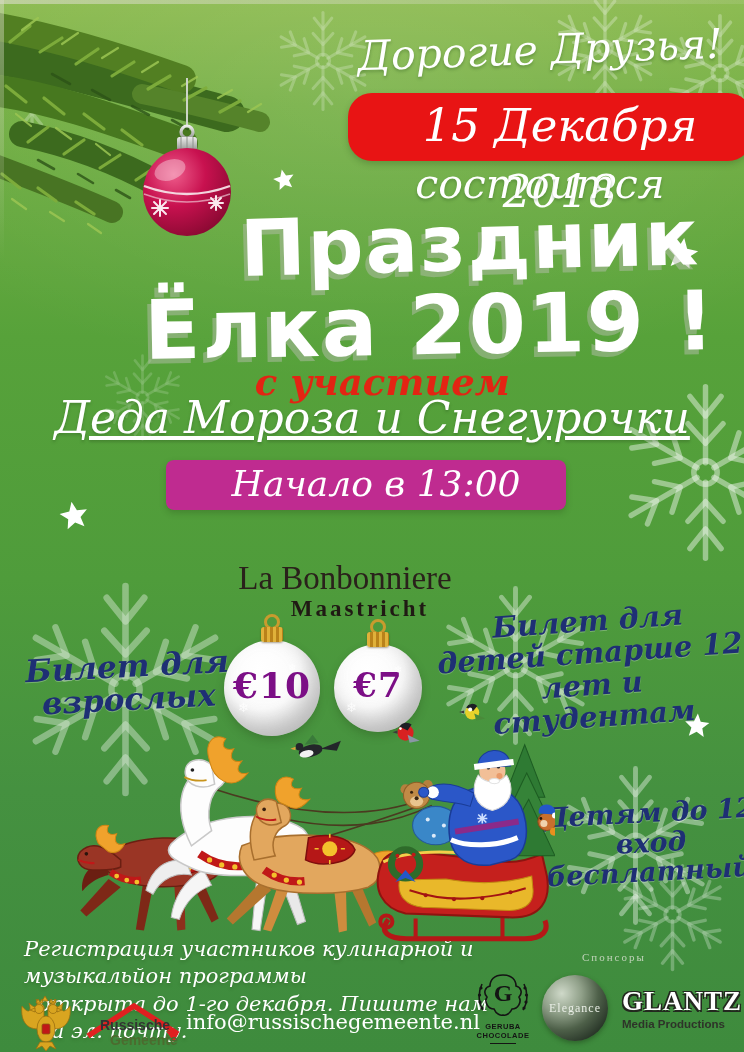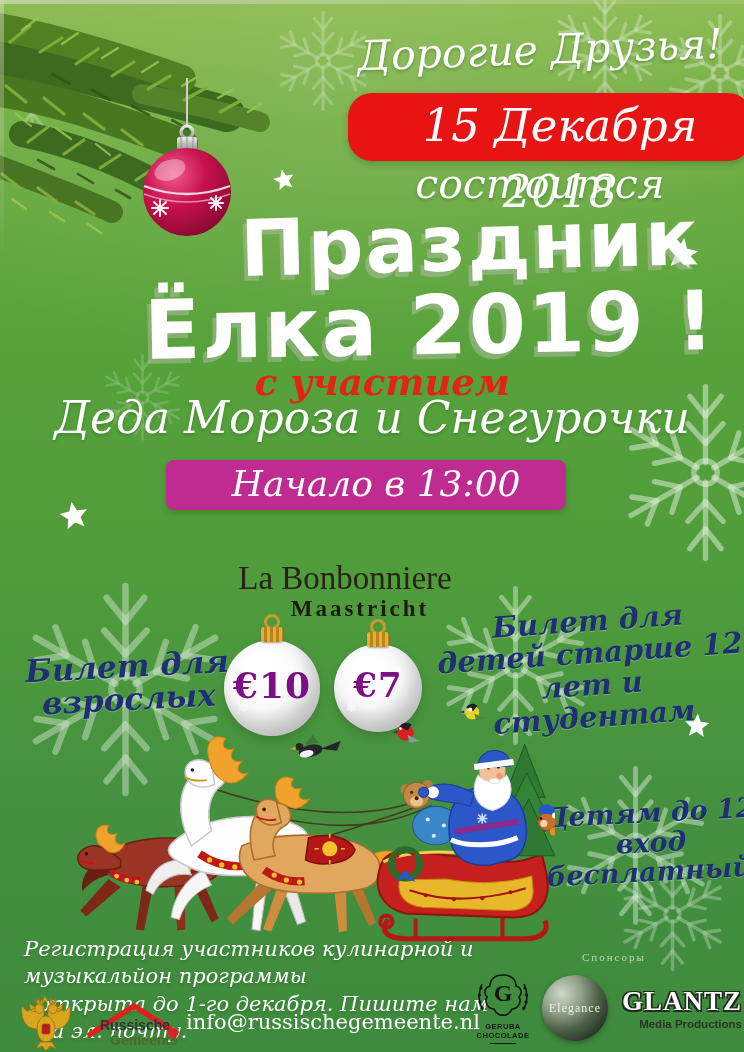--- a/index.html
+++ b/index.html
@@ -21,21 +21,21 @@
   .greeting{left:340px;top:26px;width:400px;text-align:center;font-size:41px;transform:rotate(-2deg);}
   .banner{border-radius:24px;color:#fff;text-align:center;padding-left:20px;}
   .banner-date{left:348px;top:93px;width:384px;height:68px;line-height:66px;background:#e81414;font-size:45px;box-shadow:0 3px 6px rgba(30,60,20,.25);}
   .banner-time{left:166px;top:460px;width:380px;height:50px;line-height:48px;background:#bf2b90;font-size:36px;border-radius:8px;box-shadow:0 3px 6px rgba(30,60,20,.25);}
   .subtitle{left:380px;top:160px;width:320px;text-align:center;font-size:41px;}
   .title{font-family:"DejaVu Sans", sans-serif;font-weight:800;color:#fff;text-align:center;
          text-shadow:-4px 5px 0 rgba(180,190,170,.5);letter-spacing:2px;}
   .title1{left:230px;top:198px;width:480px;font-size:78px;transform:rotate(-1.5deg);}
   .title2{left:130px;top:278px;width:600px;font-size:82px;transform:rotate(-1deg);}
   .with-text{left:230px;top:360px;width:280px;text-align:right;font-size:37px;color:#e32413;font-weight:bold;}
-  .characters{left:15px;top:392px;width:714px;text-align:center;font-size:44px;}
+  .characters{left:15px;top:392px;width:714px;text-align:center;font-size:44px;text-decoration:underline;}
   .venue-intro{left:140px;top:518px;width:480px;text-align:center;font-size:37px;}
   .venue-name{left:185px;top:560px;width:320px;text-align:center;font-size:33px;font-family:"Liberation Serif",serif;color:#2a211b;}
   .venue-city{left:200px;top:596px;width:320px;text-align:center;font-size:23px;font-weight:bold;letter-spacing:3px;font-family:"Liberation Serif",serif;color:#201a14;}
 
   .ticket-adults{left:12px;top:650px;width:232px;text-align:center;font-size:31px;font-weight:bold;line-height:1.08;transform:rotate(-3deg);}
   .ticket-children{left:438px;top:606px;width:306px;text-align:center;font-size:29px;font-weight:bold;line-height:1.1;transform:rotate(-4deg);}
   .free-note{left:545px;top:798px;width:212px;text-align:center;font-size:27px;font-weight:bold;line-height:1.1;transform:rotate(-3deg);}
 
   .ball{border-radius:50%;
     background:radial-gradient(circle at 38% 30%, #ffffff 0%, #fbfbfb 45%, #e4e4e4 70%, #c7c7c7 100%);
@@ -54,21 +54,21 @@
 
   .sponsors-heading{left:582px;top:951px;font-size:11px;letter-spacing:2px;color:rgba(222,227,215,.8);font-family:"Liberation Serif",serif;}
   .geruba{left:472px;top:972px;width:62px;text-align:center;color:#141414;}
   .geruba .lines{font-size:7.5px;font-weight:bold;letter-spacing:.5px;line-height:1.25;}
   .geruba .rule{width:26px;height:1.5px;background:#141414;margin:2px auto 0;}
   .elegance{left:542px;top:975px;width:66px;height:66px;border-radius:50%;
      background:radial-gradient(circle at 30% 28%, #cfd9c9 0%, #90a089 30%, #4e6049 55%, #1f2b20 85%);
      box-shadow:0 2px 5px rgba(20,40,15,.4);}
   .elegance span{position:absolute;left:0;right:0;top:26px;text-align:center;color:#e9eee6;
      font-family:"Liberation Serif",serif;font-size:12px;letter-spacing:1px;}
-  .glantz{left:622px;top:986px;width:120px;text-align:right;}
+  .glantz{left:622px;top:986px;width:120px;text-align:left;}
   .glantz-name{font-family:"Liberation Serif",serif;font-weight:bold;font-size:27px;letter-spacing:1px;color:#fff;
      text-shadow:1.5px 1.5px 0 #23281f,-1.5px -1.5px 0 #23281f,1.5px -1.5px 0 #23281f,-1.5px 1.5px 0 #23281f;
      transform:scaleY(1.05);}
   .glantz-tag{font-size:11.5px;font-weight:bold;color:#2e3329;margin-top:1px;}
 
   .flake{color:rgba(255,255,255,.45);}
   svg.abs{display:block;}
 </style>
 </head>
 <body>

